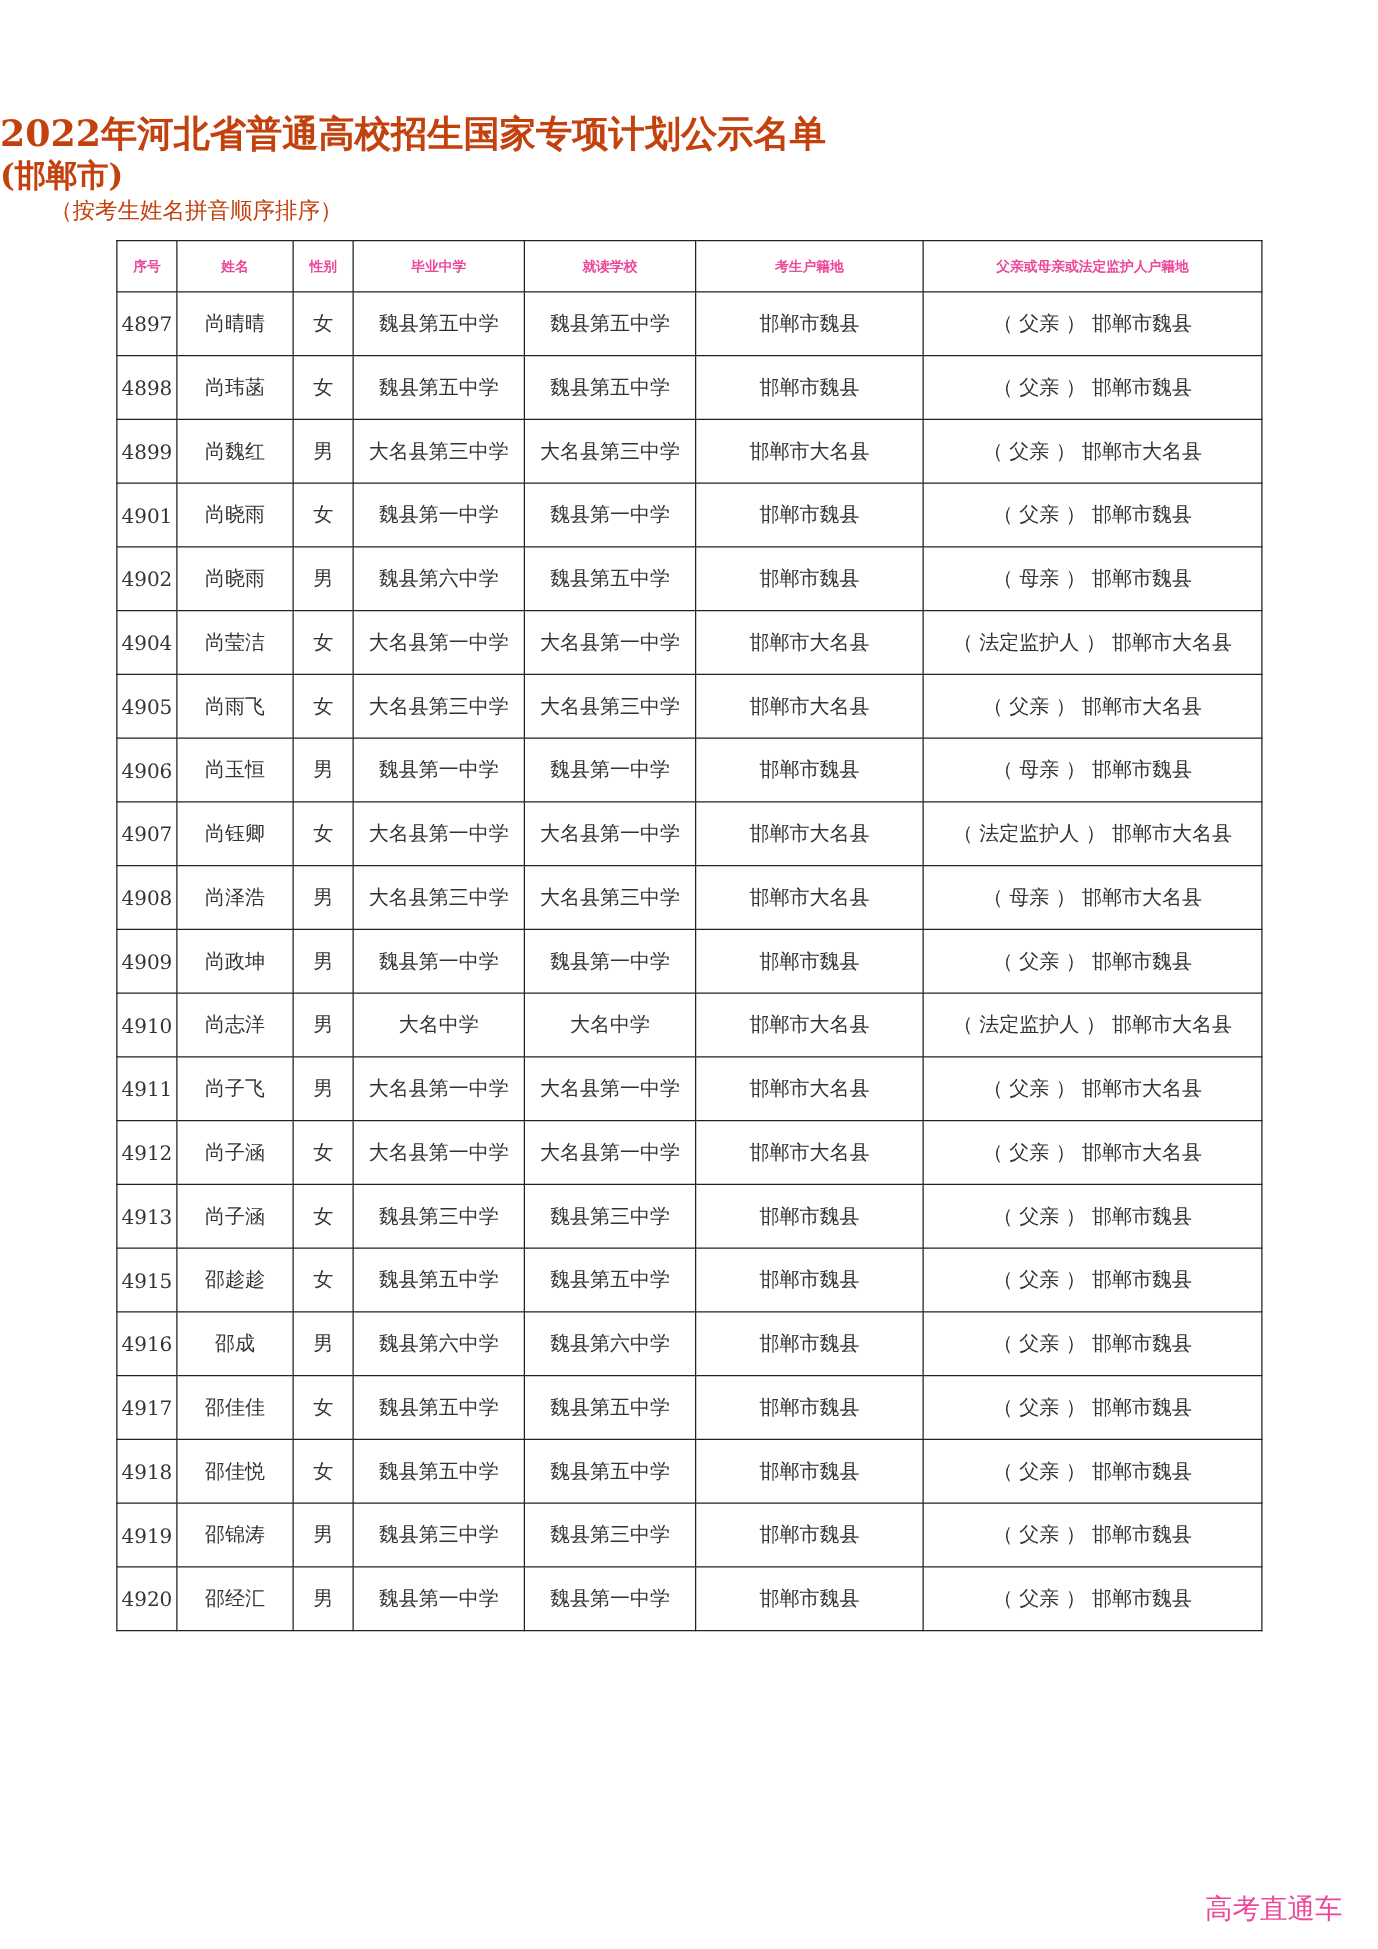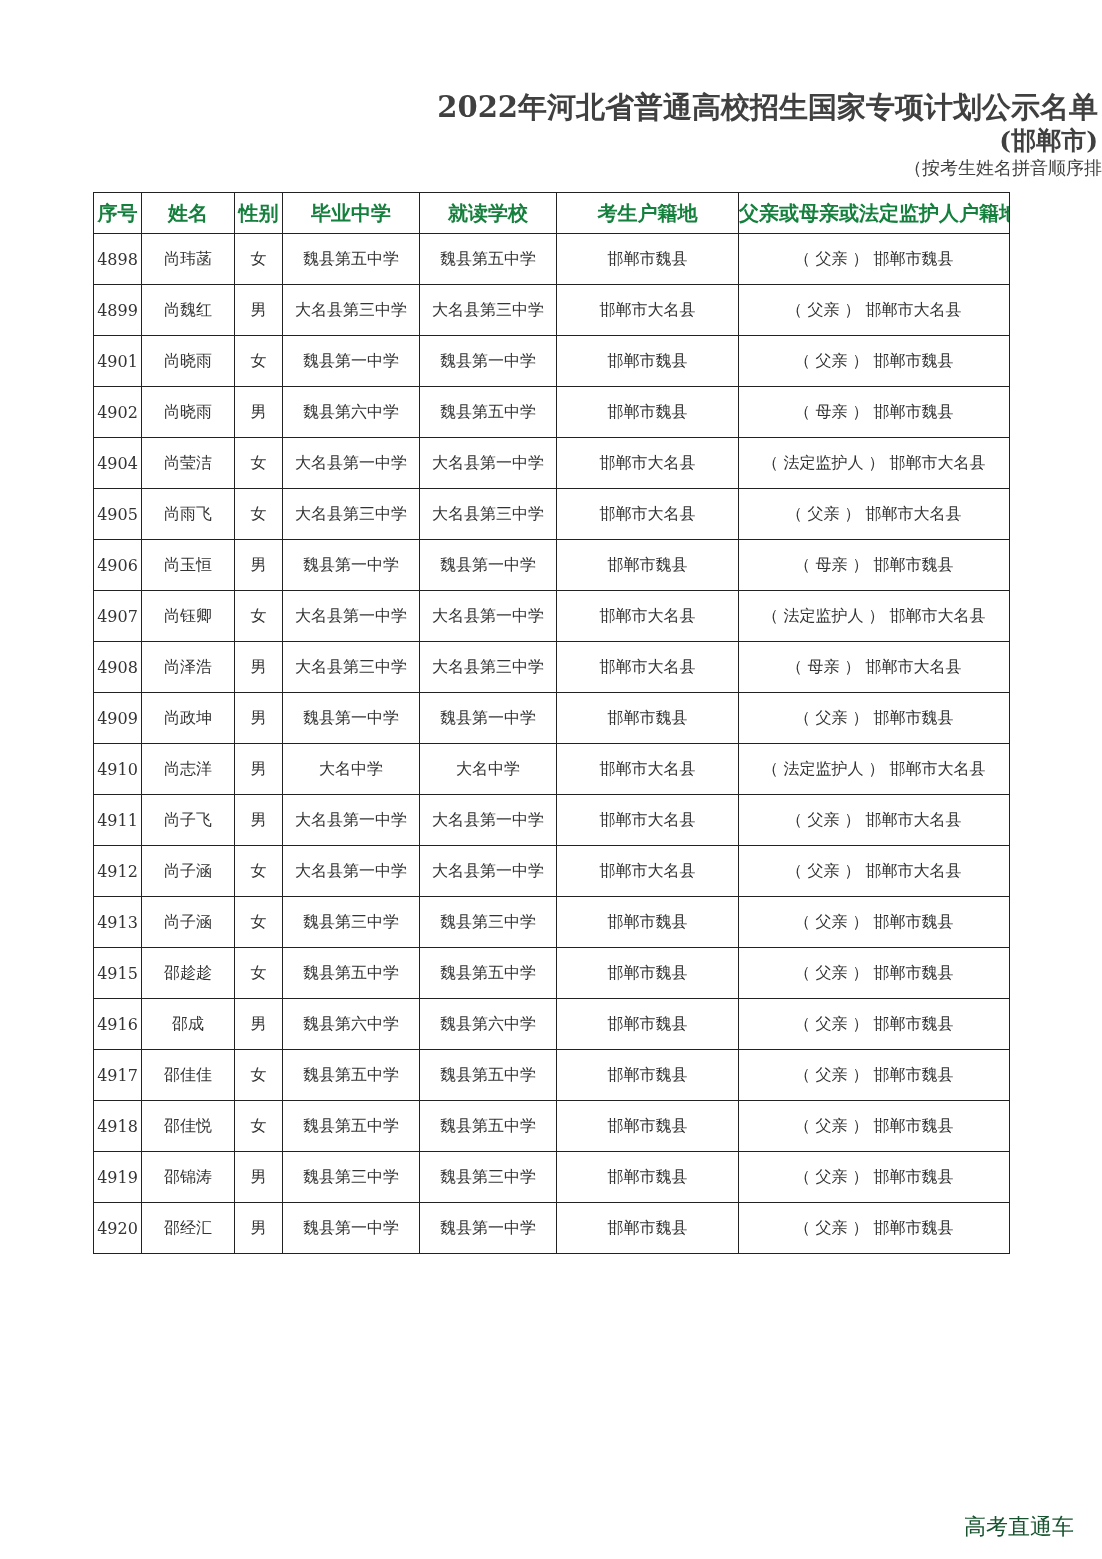--- a/index.html
+++ b/index.html
@@ -1,30 +1,30 @@
 <!DOCTYPE html>
 <html><head>
   <meta charset="utf-8">
   <style>
     html, body { margin: 0; padding: 0; background: #ffffff; }
     body { width: 1102px; height: 1559px; position: relative; overflow: hidden;
            font-family: "DejaVu Serif", "Liberation Serif", serif; color: #1a1a1a; }
-    .title { position: absolute; left: 0; width: 1098px; text-align: right; color: #404040; }
+    .title { position: absolute; left: 0; width: 1098px; text-align: left; color: #c2410c; }
     .title-main { top: 88px; font-size: 29px; font-weight: bold; letter-spacing: 0px; }
     .title-city { top: 124px; font-size: 25px; font-weight: bold; }
     .title-sort { top: 156px; font-size: 18px; font-weight: normal; padding-left: 40px; }
     table.roster { position: absolute; left: 93px; top: 192px; width: 916px;
                    border-collapse: collapse; table-layout: fixed; }
     table.roster th, table.roster td { border: 1.5px solid #222; text-align: center;
                    vertical-align: middle; padding: 0; white-space: nowrap; overflow: hidden; }
-    table.roster th { height: 40px; font-size: 20px; font-weight: bold;
-                      font-family: "DejaVu Sans", "Liberation Sans", sans-serif; color: #15803d; }
+    table.roster th { height: 40px; font-size: 11px; font-weight: bold;
+                      font-family: "DejaVu Sans", "Liberation Sans", sans-serif; color: #ec4899; }
     table.roster td { height: 50px; font-size: 16px; color: #333; }
     td.num { font-size: 15px; }
-    .watermark { position: absolute; right: 28px; top: 1512px; font-size: 22px; color: #14532d;
+    .watermark { position: absolute; right: 28px; top: 1512px; font-size: 22px; color: #ec4899;
                  font-family: "DejaVu Sans", "Liberation Sans", sans-serif; }
   </style>
 </head>
 <body>
 
 <div class="title title-main">2022年河北省普通高校招生国家专项计划公示名单</div>
 <div class="title title-city">(邯郸市)</div>
 <div class="title title-sort">（按考生姓名拼音顺序排序）</div>
 
 <table class="roster">
@@ -43,20 +43,29 @@
         <th>姓名</th>
         <th>性别</th>
         <th>毕业中学</th>
         <th>就读学校</th>
         <th>考生户籍地</th>
         <th>父亲或母亲或法定监护人户籍地</th>
       </tr>
   </thead>
   <tbody id="tbody">
       <tr>
+        <td class="num">4897</td>
+        <td>尚晴晴</td>
+        <td>女</td>
+        <td>魏县第五中学</td>
+        <td>魏县第五中学</td>
+        <td>邯郸市魏县</td>
+        <td>（ 父亲 ） 邯郸市魏县</td>
+      </tr>
+      <tr>
         <td class="num">4898</td>
         <td>尚玮菡</td>
         <td>女</td>
         <td>魏县第五中学</td>
         <td>魏县第五中学</td>
         <td>邯郸市魏县</td>
         <td>（ 父亲 ） 邯郸市魏县</td>
       </tr>
       <tr>
         <td class="num">4899</td>

